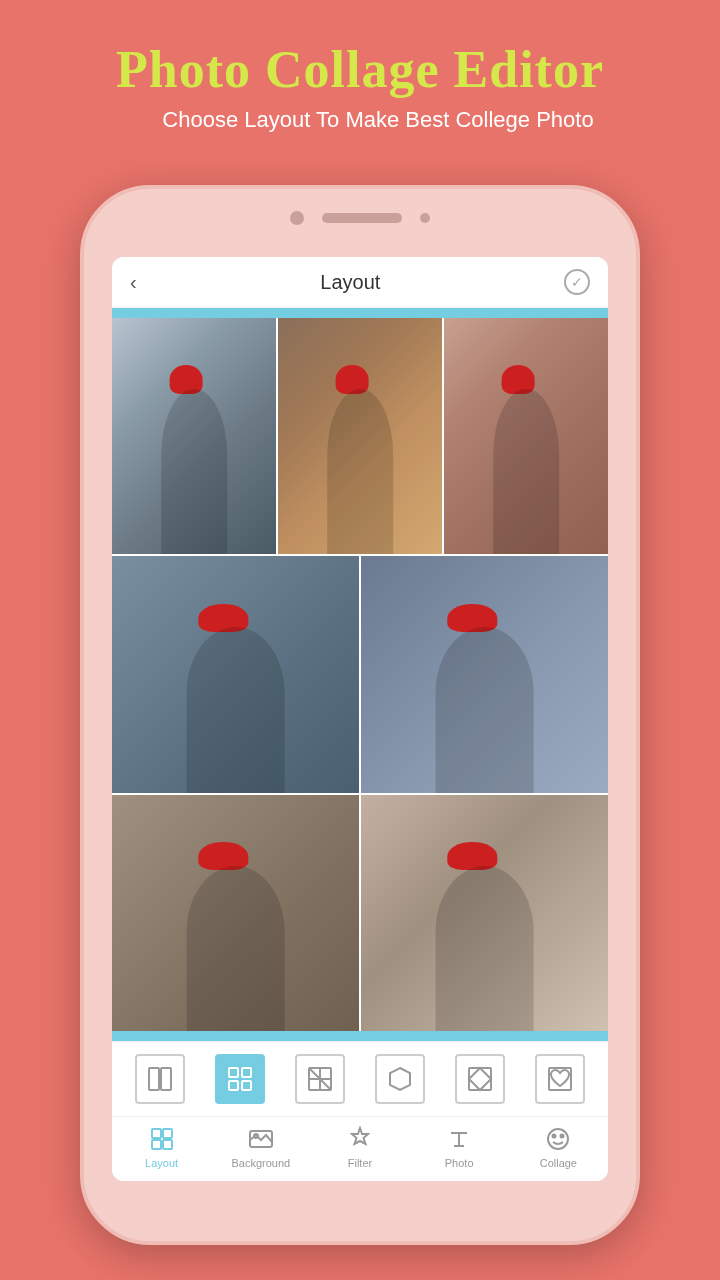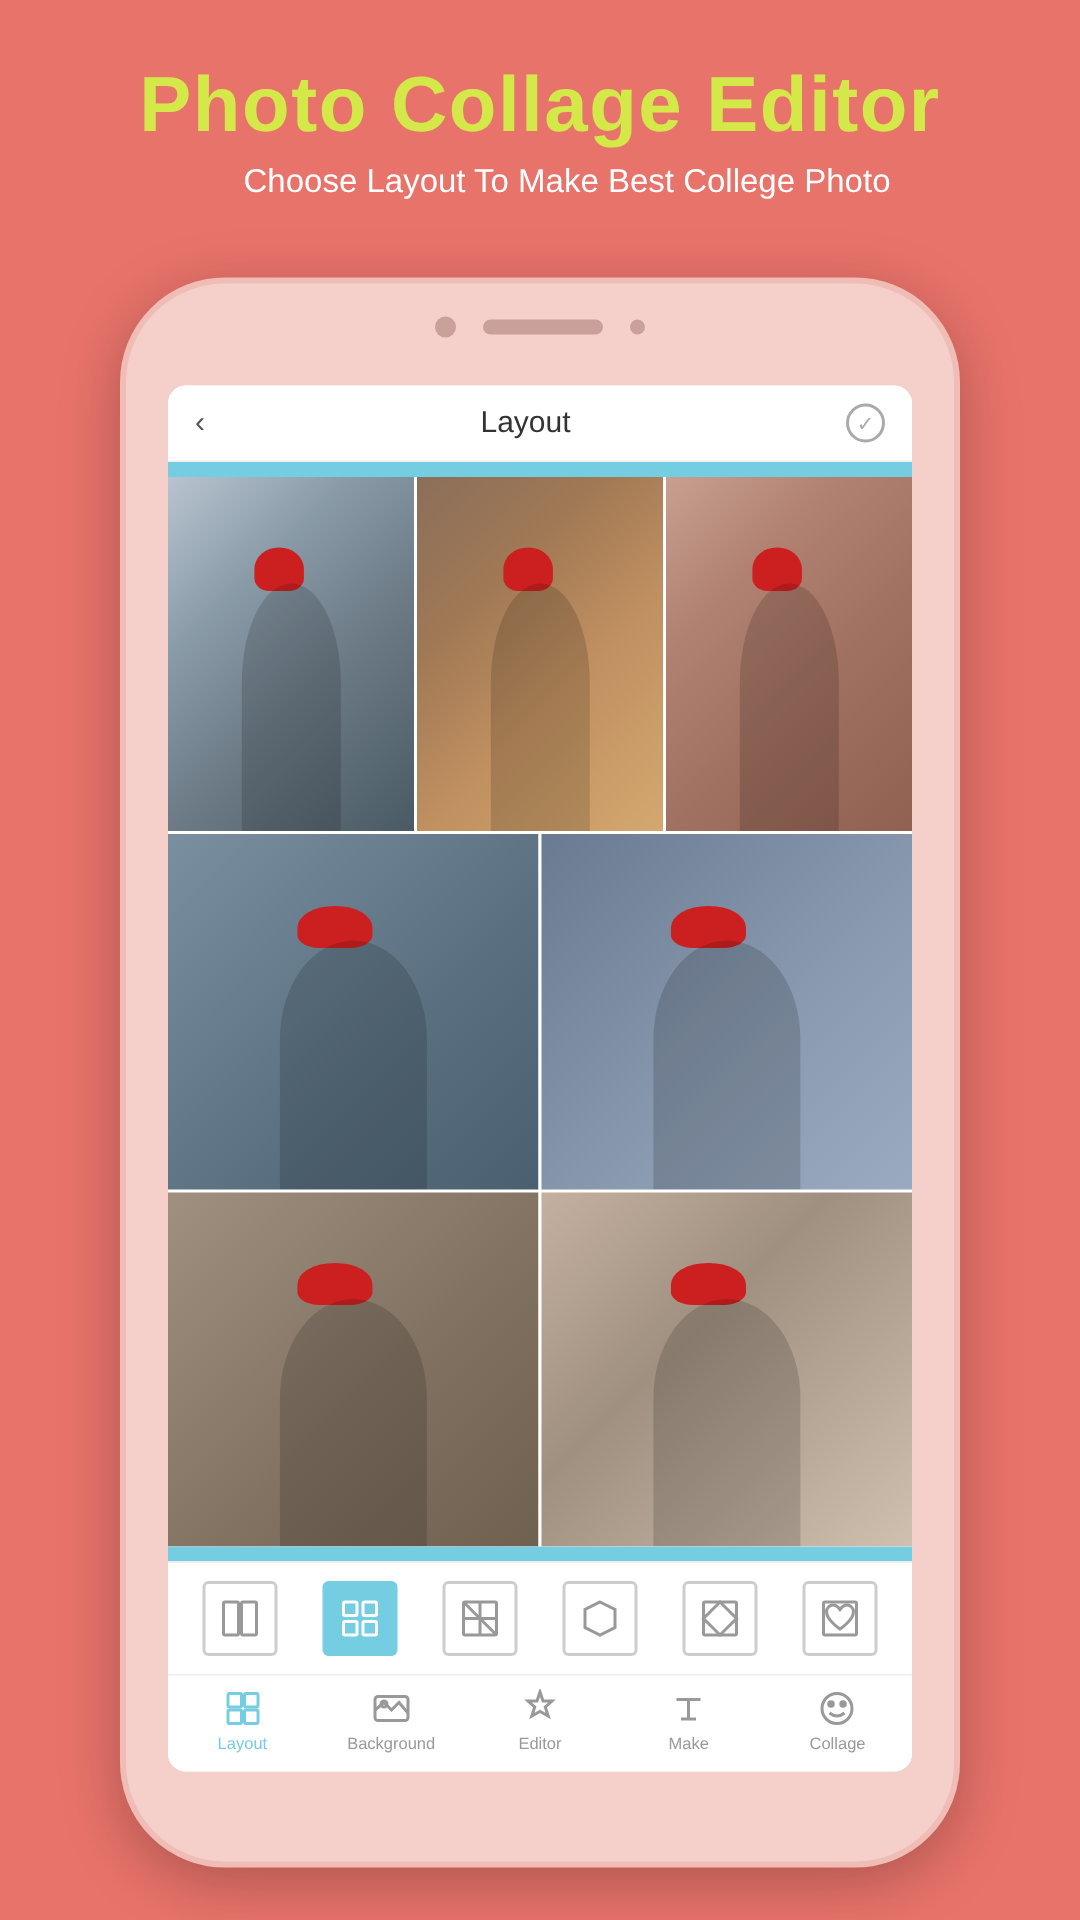--- a/index.html
+++ b/index.html
@@ -16,20 +16,21 @@
     .header-section {
       text-align: center;
       padding-top: 40px;
       padding-bottom: 20px;
     }
     .header-title {
       font-size: 52px;
       font-weight: bold;
       color: #d4e84a;
       letter-spacing: 1px;
+      font-family: Liberation Serif, serif;
     }
     .header-subtitle {
       font-size: 22px;
       color: #ffffff;
       margin-top: 8px;
       margin-left: 36px;
     }
 
     
     .phone-frame {
@@ -404,32 +405,32 @@
         </div>
         <span class="nav-label">Background</span>
       </div>
 
       <div class="nav-item">
         <div class="nav-icon">
           <svg width="26" height="26" fill="none" stroke="#999" stroke-width="2">
             <path d="M13 2 L15 8 L21 8 L16.5 12 L18.5 18 L13 15 L7.5 18 L9.5 12 L5 8 L11 8 Z"></path>
           </svg>
         </div>
-        <span class="nav-label">Editor</span>
+        <span class="nav-label">Filter</span>
       </div>
 
       <div class="nav-item">
         <div class="nav-icon">
           <svg width="26" height="26" fill="none" stroke="#999" stroke-width="2">
             <line x1="5" y1="7" x2="21" y2="7"></line>
             <line x1="13" y1="7" x2="13" y2="20"></line>
             <line x1="8" y1="20" x2="18" y2="20"></line>
           </svg>
         </div>
-        <span class="nav-label">Make</span>
+        <span class="nav-label">Photo</span>
       </div>
 
       <div class="nav-item">
         <div class="nav-icon">
           <svg width="26" height="26" fill="none" stroke="#999" stroke-width="2">
             <circle cx="13" cy="13" r="10"></circle>
             <path d="M8 16 Q13 20 18 16"></path>
             <circle cx="9" cy="10" r="1.5" fill="#999"></circle>
             <circle cx="17" cy="10" r="1.5" fill="#999"></circle>
           </svg>

